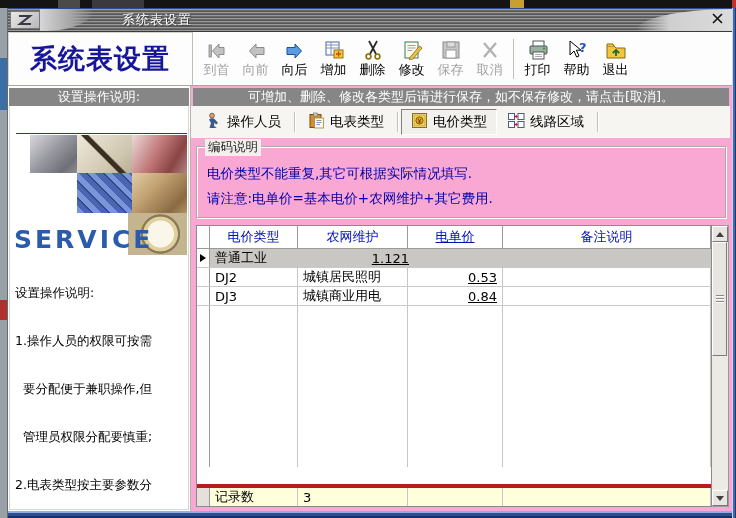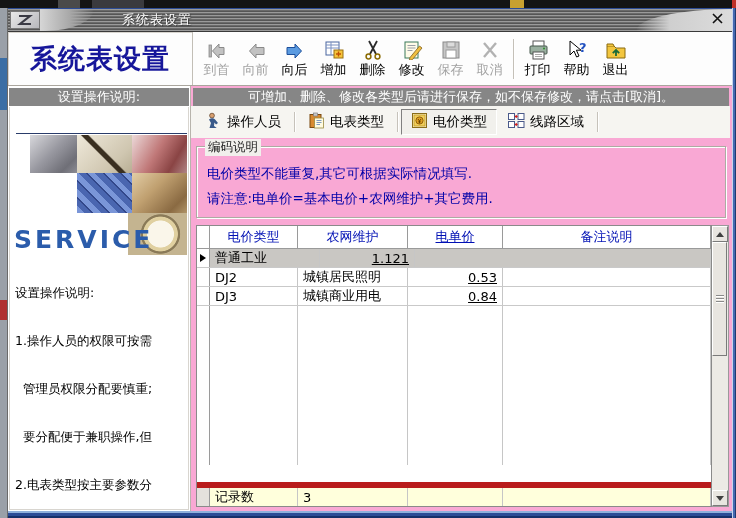--- a/index.html
+++ b/index.html
@@ -128,21 +128,21 @@
     background:#fff; }
   .g-ind { flex:0 0 13px; border-right:1px solid #9a9a9a; display:flex; align-items:center;
     justify-content:center; background:#fff; }
   .c1 { flex:0 0 88px; } .c2 { flex:0 0 110px; } .c3 { flex:0 0 95px; justify-content:flex-end;text-decoration:underline; }
   .c4 { flex:1; }
   .g-data { border-bottom:1px solid #c9c9c9; cursor:pointer; }
   .g-data.selected .g-cell { background:#c9c7c3; }
   .tri { width:0; height:0; border-left:6px solid #000; border-top:4px solid transparent;
     border-bottom:4px solid transparent; }
   .g-filler { flex:1 1 auto; }
-  .g-footer { flex:0 0 18px; border-top:6px solid #b91c1c;margin-top:17px; }
+  .g-footer { flex:0 0 18px; border-top:4px solid #b91c1c;margin-top:17px; }
   .g-footer .g-cell { background:#ffffdc; }
   .g-footer .g-ind { background:#e4e1dc; }
 
   
   .scrollbar { flex:0 0 17px; background:#eceae5; border:1px solid #9a9a9a; border-left:none;
     display:flex; flex-direction:column; position:relative; }
   .sb-btn { flex:0 0 16px; background:#e8e5e0; border:1px solid;
     border-color:#ffffff #7a7a7a #7a7a7a #ffffff; display:flex; align-items:center;
     justify-content:center; cursor:pointer; }
   .sb-track { flex:1; position:relative; cursor:pointer; }
@@ -328,22 +328,22 @@
           <div class="tile tile-metal"></div>
           <div class="tile tile-pen"></div>
           <div class="tile tile-tools"></div>
           <div class="tile tile-keyboard"></div>
           <div class="tile tile-hand"></div>
           <div class="tile tile-watch"></div>
           <div class="service">SERVICE</div>
           <div class="instructions">
             <div>设置操作说明:</div>
             <div>1.操作人员的权限可按需</div>
+            <div>  要分配便于兼职操作,但</div>
             <div>  管理员权限分配要慎重;</div>
-            <div>  要分配便于兼职操作,但</div>
             <div>2.电表类型按主要参数分</div>
             
             
             
             
             
             
             
           </div>
         </div>

